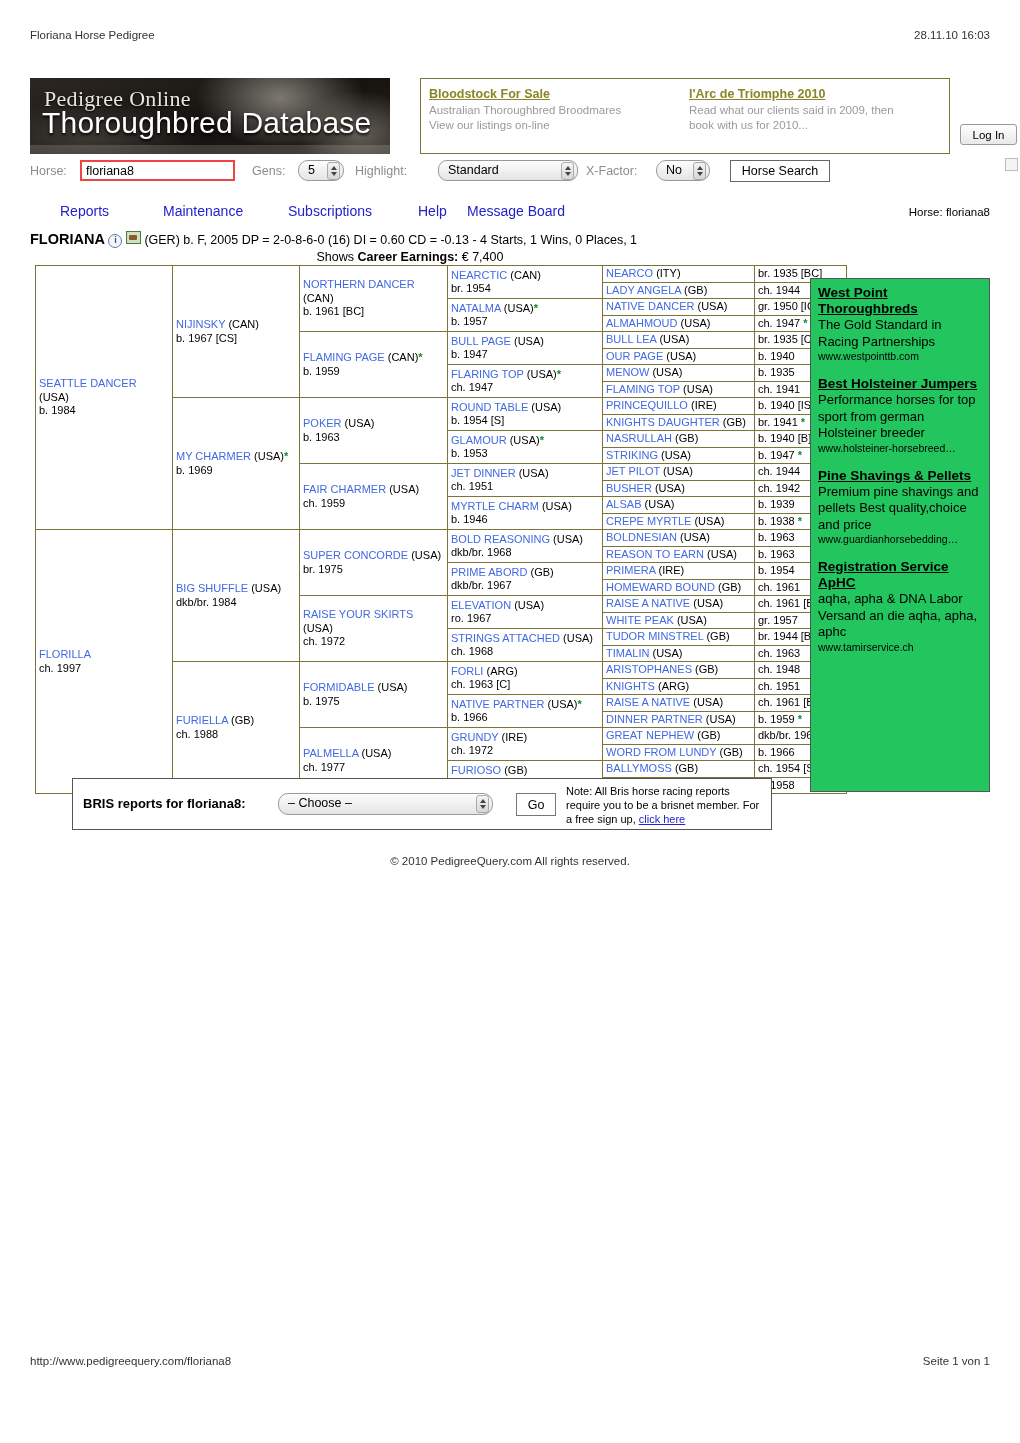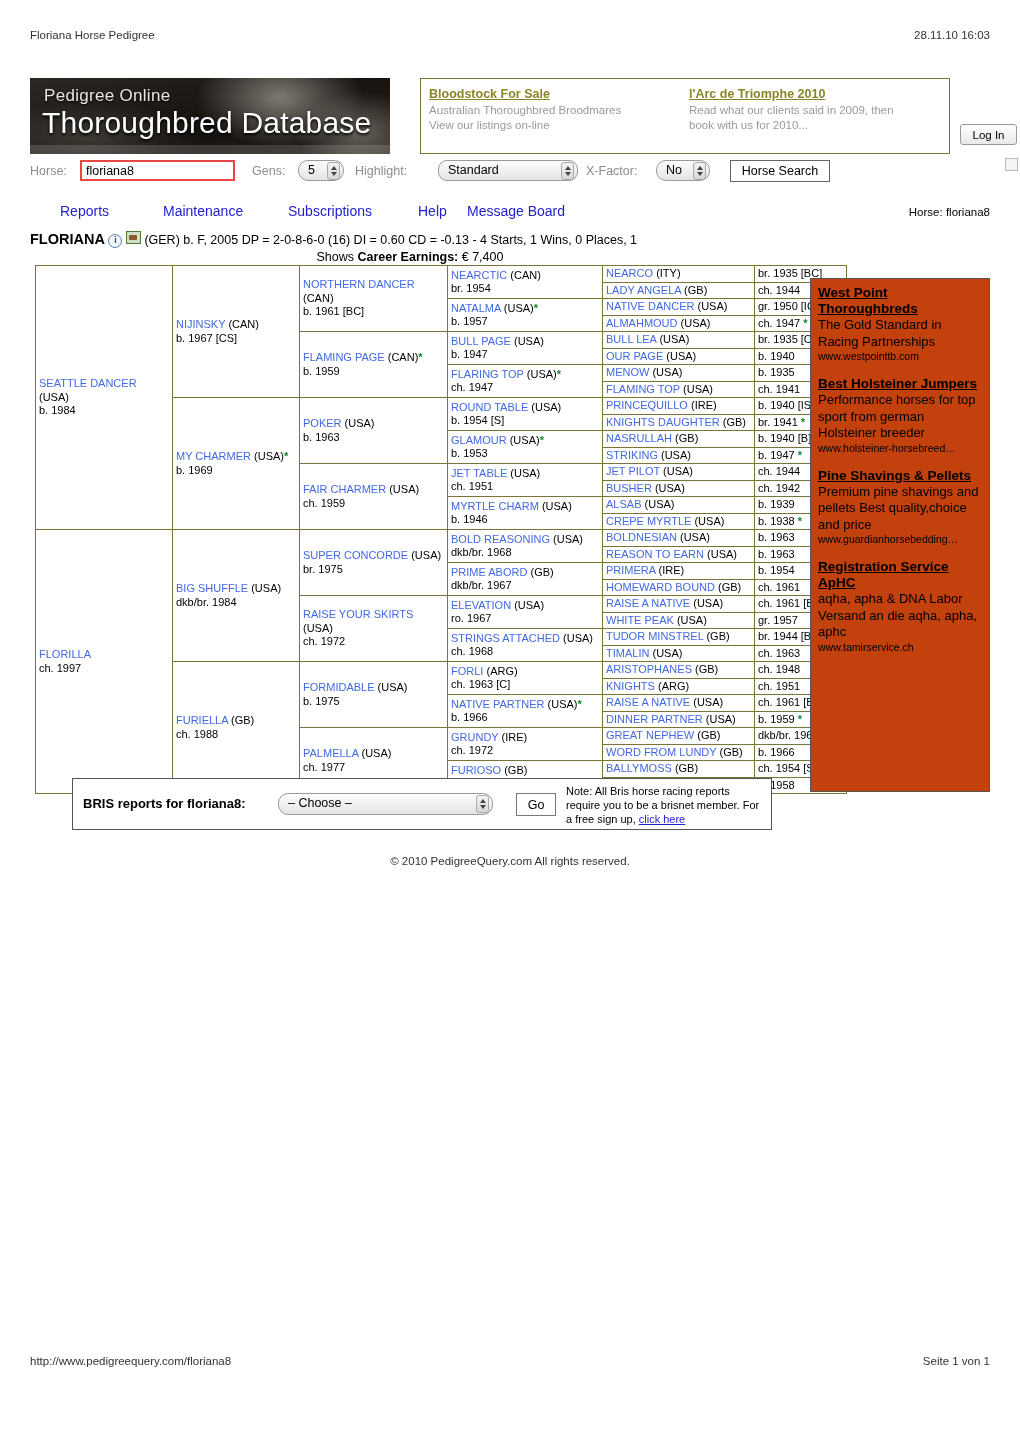--- a/index.html
+++ b/index.html
@@ -18,22 +18,22 @@
   
   .banner-row{position:absolute;left:30px;top:78px;width:960px;height:80px;}
   .logo{position:absolute;left:0;top:0;width:360px;height:76px;overflow:hidden;
         background:#1a1714;
         background-image:
           radial-gradient(ellipse 120px 70px at 250px 20px, rgba(210,205,195,.55), rgba(0,0,0,0) 70%),
           radial-gradient(ellipse 90px 60px at 330px 55px, rgba(185,180,170,.45), rgba(0,0,0,0) 70%),
           radial-gradient(ellipse 160px 50px at 60px 60px, rgba(120,115,105,.35), rgba(0,0,0,0) 70%),
           linear-gradient(160deg,#2c2722 0%,#15120f 55%,#241f1a 100%);
         border:0;}
-  .logo .l1{position:absolute;left:14px;top:8px;color:#e9e7e2;font-size:17px;letter-spacing:.3px;
-            text-shadow:0 1px 2px #000;}
+  .logo .l1{position:absolute;left:14px;top:8px;color:#e9e7e2;font-size:22px;letter-spacing:.3px;
+            text-shadow:0 1px 2px #000;font-family:Liberation Serif, serif;}
   .logo .l2{position:absolute;left:12px;top:28px;color:#fff;font-size:30px;letter-spacing:.2px;
             text-shadow:0 2px 3px #000;white-space:nowrap;}
   .logo .strip{position:absolute;left:0;bottom:0;width:100%;height:9px;background:rgba(230,228,222,.18);}
 
   .adbar{position:absolute;left:390px;top:0;width:530px;height:76px;border:1px solid #7b7337;background:#fff;box-sizing:border-box;}
   .adbar .col{position:absolute;top:8px;width:255px;}
   .adbar .c1{left:8px;}
   .adbar .c2{left:268px;}
   .adbar .t{font-size:12.5px;font-weight:bold;color:#8a8527;text-decoration:underline;display:block;margin-bottom:2px;}
   .adbar .d{font-size:11.5px;color:#9a9a9a;line-height:15px;display:block;}
@@ -78,21 +78,21 @@
   .ped .dt{color:#000;white-space:nowrap;}
   .star{color:#0a8a2a;font-weight:bold;}
   .c1w{width:130px;}
   .c2w{width:120px;}
   .c3w{width:141px;}
   .c4w{width:148px;}
   .c5w{width:145px;}
   .c6w{width:85px;}
 
   
-  .sideads{position:absolute;left:810px;top:278px;width:180px;height:514px;border:1px solid #555;background:#c2410c;box-sizing:border-box;padding:6px 7px 0 7px;}
+  .sideads{position:absolute;left:810px;top:278px;width:180px;height:514px;border:1px solid #555;background:#22c55e;box-sizing:border-box;padding:6px 7px 0 7px;}
   .sideads .ad{margin-bottom:13px;}
   .sideads .h{font-size:13.5px;font-weight:bold;text-decoration:underline;color:#000;line-height:16px;display:block;}
   .sideads .b{font-size:13px;color:#000;line-height:16.5px;display:block;}
   .sideads .u{font-size:10.5px;color:#000;line-height:13px;display:block;}
 
   
   .bris{position:absolute;left:72px;top:778px;width:700px;height:52px;border:1px solid #555;background:#fff;box-sizing:border-box;}
   .bris .lbl{position:absolute;left:10px;top:17px;font-size:13px;font-weight:bold;}
   .bris .sel{left:205px;top:14px;width:215px;height:22px;}
   .bris .go{position:absolute;left:443px;top:14px;width:40px;height:23px;border:1px solid #777;background:#fff;
@@ -327,21 +327,21 @@
         <td><span>b. 1947</span> <span class="star">*</span></td>
       </tr>
 
       <tr>
         <td rowspan="4">
           <span class="nmlink">FAIR CHARMER</span>
           <span class="cc">(USA)</span><br>
           <span class="dt">ch. 1959</span>
         </td>
         <td rowspan="2">
-          <span class="nmlink">JET TABLE</span>
+          <span class="nmlink">JET DINNER</span>
           <span class="cc">(USA)</span><br>
           <span class="dt">ch. 1951</span>
         </td>
         <td>
           <span class="nmlink">JET PILOT</span>
           <span class="cc">(USA)</span>
         </td>
         <td>ch. 1944</td>
       </tr>
       <tr>

